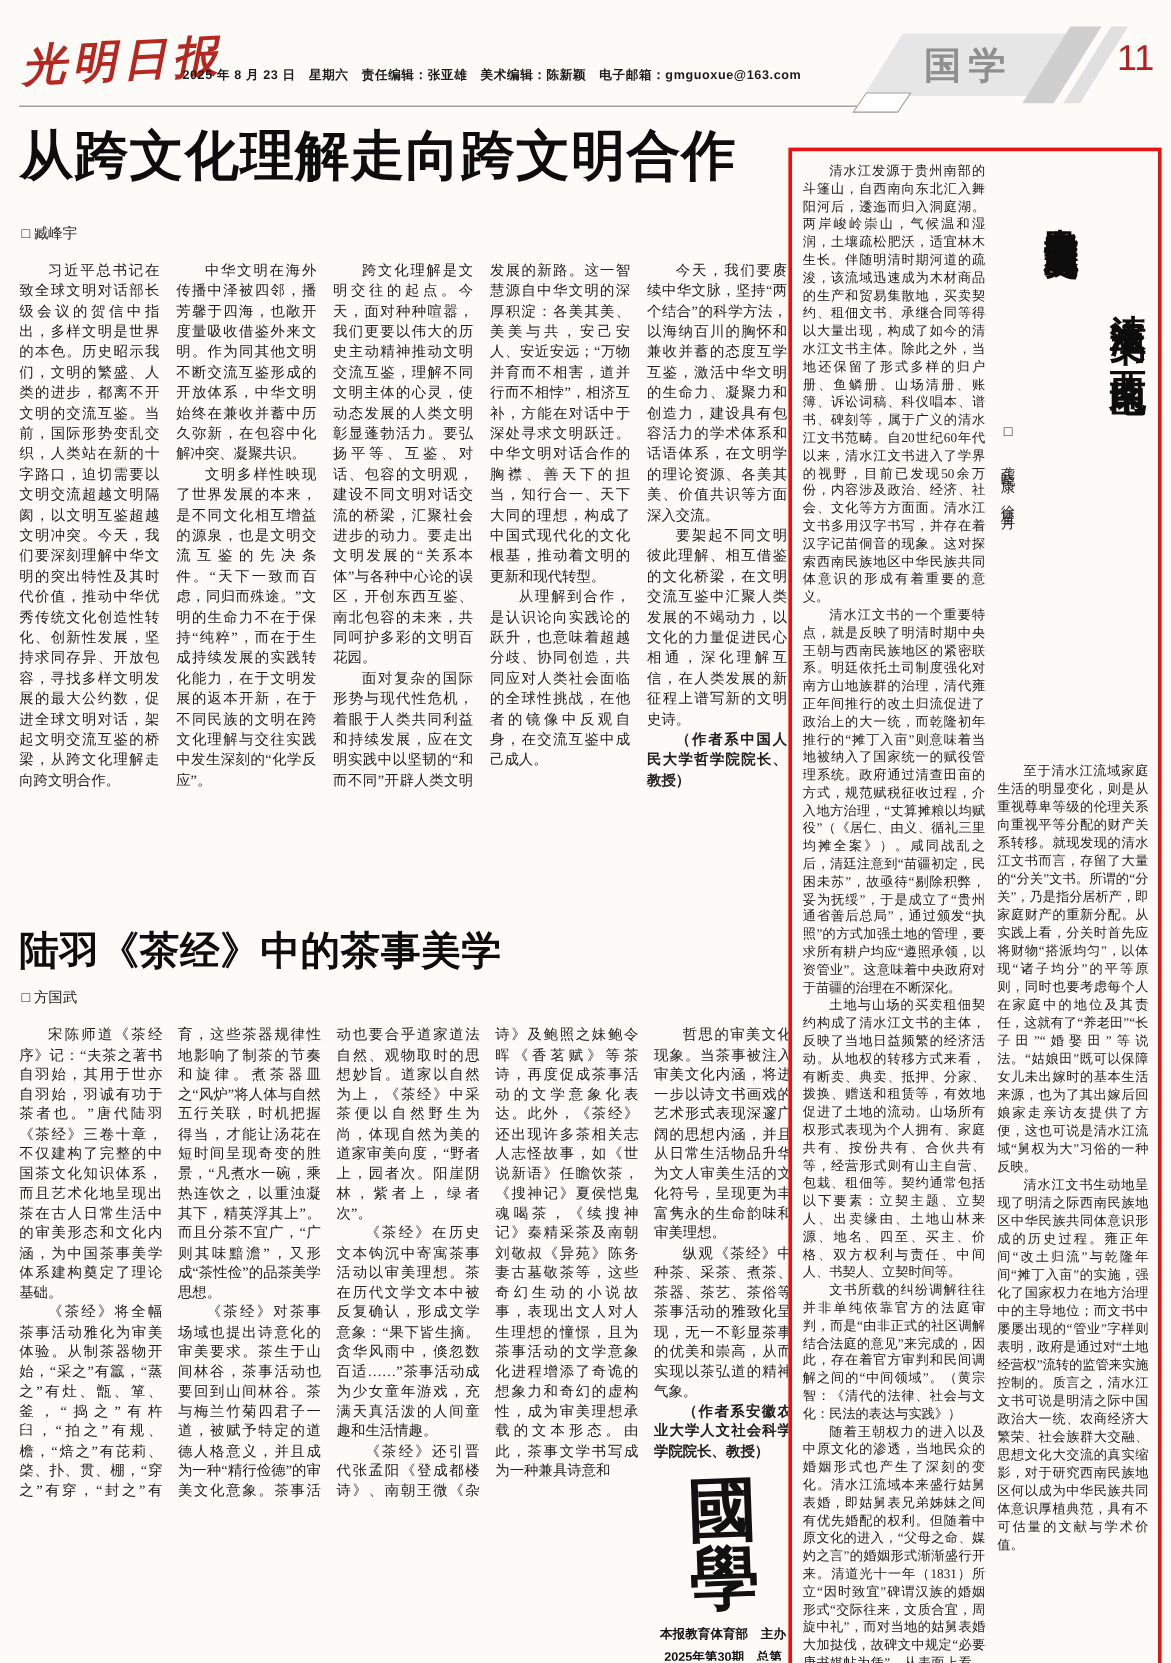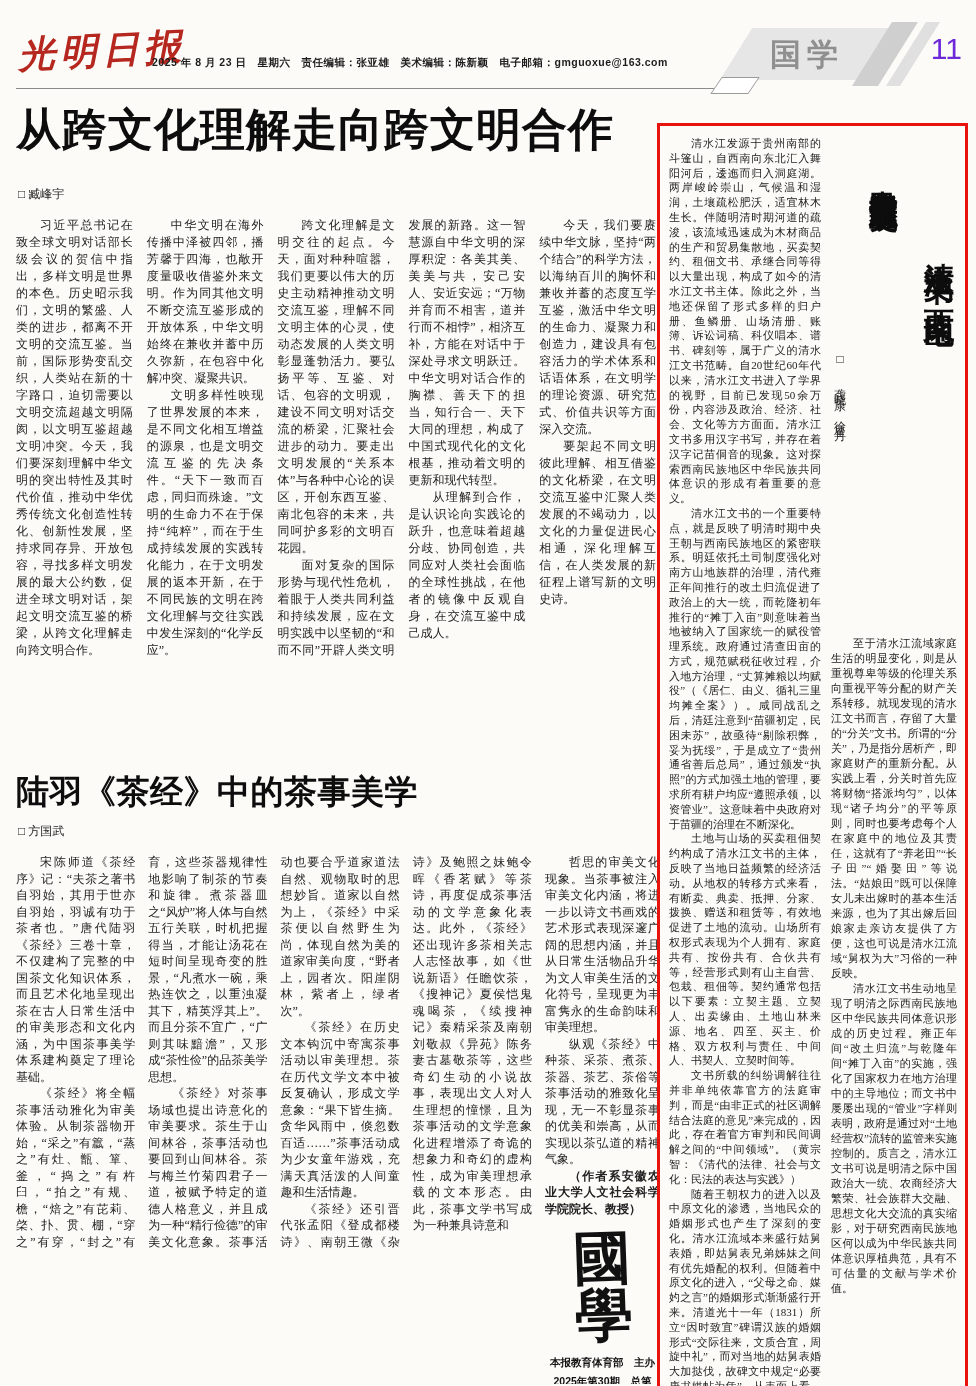--- a/index.html
+++ b/index.html
@@ -10,21 +10,21 @@
         color:#b5271f;letter-spacing:5px;transform:rotate(-3deg);white-space:nowrap;}
   .dateline{position:absolute;left:152px;top:56px;font-size:10.5px;font-weight:bold;color:#1c1c1c;
         font-family:"Liberation Sans","DejaVu Sans",sans-serif;letter-spacing:.5px;white-space:nowrap;}
   .head-rule{position:absolute;left:16px;top:88px;width:724px;height:1px;background:#8a8a8a;}
   .section-tab{position:absolute;right:0;top:22px;width:246px;height:64px;}
   .tab-bg1{position:absolute;left:6px;top:6px;width:150px;height:52px;background:#e6e6e6;transform:skewX(-32deg);}
   .tab-bg2{position:absolute;left:142px;top:0;width:26px;height:64px;background:#cfcfcf;transform:skewX(-32deg);}
   .tab-bg3{position:absolute;left:176px;top:0;width:14px;height:64px;background:#e0e0e0;transform:skewX(-32deg);}
   .tab-notch{position:absolute;left:-14px;bottom:-8px;width:36px;height:15px;background:#fff;border:1px solid #9a9a9a;transform:skewX(-34deg);}
   .tab-label{position:absolute;left:40px;top:12px;font-size:31px;font-weight:900;color:#8f8f8f;letter-spacing:6px;}
-  .page-num{position:absolute;right:14px;top:10px;font-size:30px;color:#6d28d9;
+  .page-num{position:absolute;right:14px;top:10px;font-size:30px;color:#b91c1c;
         font-family:"Liberation Sans","DejaVu Sans",sans-serif;}
   
   .para{margin:0;text-indent:2em;text-align:justify;}
   .note{font-weight:bold;font-family:"Liberation Sans","DejaVu Sans",sans-serif;}
   
   .main-article{position:absolute;left:16px;top:94px;width:640px;height:668px;overflow:hidden;}
   .main-article h1{margin:6px 0 26px 0;font-size:45px;font-weight:900;letter-spacing:1px;color:#0d0d0d;white-space:nowrap;}
   .byline{font-size:12px;color:#222;margin:0 0 14px 2px;}
   .cols5{height:548px;column-count:5;column-gap:14px;font-size:12px;line-height:17px;overflow:hidden;}
   
@@ -69,22 +69,23 @@
   <section class="main-article">
     <h1>从跨文化理解走向跨文明合作</h1>
     <div class="byline">□ 臧峰宇</div>
     <div class="cols5">
         <p class="para">习近平总书记在致全球文明对话部长级会议的贺信中指出，多样文明是世界的本色。历史昭示我们，文明的繁盛、人类的进步，都离不开文明的交流互鉴。当前，国际形势变乱交织，人类站在新的十字路口，迫切需要以文明交流超越文明隔阂，以文明互鉴超越文明冲突。今天，我们要深刻理解中华文明的突出特性及其时代价值，推动中华优秀传统文化创造性转化、创新性发展，坚持求同存异、开放包容，寻找多样文明发展的最大公约数，促进全球文明对话，架起文明交流互鉴的桥梁，从跨文化理解走向跨文明合作。</p>
         <p class="para">中华文明在海外传播中泽被四邻，播芳馨于四海，也敞开度量吸收借鉴外来文明。作为同其他文明不断交流互鉴形成的开放体系，中华文明始终在兼收并蓄中历久弥新，在包容中化解冲突、凝聚共识。</p>
         <p class="para">文明多样性映现了世界发展的本来，是不同文化相互增益的源泉，也是文明交流互鉴的先决条件。“天下一致而百虑，同归而殊途。”文明的生命力不在于保持“纯粹”，而在于生成持续发展的实践转化能力，在于文明发展的返本开新，在于不同民族的文明在跨文化理解与交往实践中发生深刻的“化学反应”。</p>
         <p class="para">跨文化理解是文明交往的起点。今天，面对种种喧嚣，我们更要以伟大的历史主动精神推动文明交流互鉴，理解不同文明主体的心灵，使动态发展的人类文明彰显蓬勃活力。要弘扬平等、互鉴、对话、包容的文明观，建设不同文明对话交流的桥梁，汇聚社会进步的动力。要走出文明发展的“关系本体”与各种中心论的误区，开创东西互鉴、南北包容的未来，共同呵护多彩的文明百花园。</p>
         <p class="para">面对复杂的国际形势与现代性危机，着眼于人类共同利益和持续发展，应在文明实践中以坚韧的“和而不同”开辟人类文明发展的新路。这一智慧源自中华文明的深厚积淀：各美其美、美美与共，安己安人、安近安远；“万物并育而不相害，道并行而不相悖”，相济互补，方能在对话中于深处寻求文明跃迁。中华文明对话合作的胸襟、善天下的担当，知行合一、天下大同的理想，构成了中国式现代化的文化根基，推动着文明的更新和现代转型。</p>
         <p class="para">从理解到合作，是认识论向实践论的跃升，也意味着超越分歧、协同创造，共同应对人类社会面临的全球性挑战，在他者的镜像中反观自身，在交流互鉴中成己成人。</p>
-        <p class="para">今天，我们要赓续中华文脉，坚持“两个结合”的科学方法，以海纳百川的胸怀和兼收并蓄的态度互学互鉴，激活中华文明的生命力、凝聚力和创造力，建设具有包容活力的学术体系和话语体系，在文明学的理论资源、研究范式、价值共识等方面深入交流。</p>
+        <p class="para">今天，我们要赓续中华文脉，坚持“两个结合”的科学方法，以海纳百川的胸怀和兼收并蓄的态度互学互鉴，激活中华文明的生命力、凝聚力和创造力，建设具有包容活力的学术体系和话语体系，在文明学的理论资源、各美其美、价值共识等方面深入交流。</p>
         <p class="para">要架起不同文明彼此理解、相互借鉴的文化桥梁，在文明交流互鉴中汇聚人类发展的不竭动力，以文化的力量促进民心相通，深化理解互信，在人类发展的新征程上谱写新的文明史诗。</p>
+        <p class="para note">（作者系中国人民大学哲学院院长、教授）</p>
       </div>
   </section>
 
   <section class="tea-article">
     <h2>陆羽《茶经》中的茶事美学</h2>
     <div class="byline">□ 方国武</div>
     <div class="tea-flex">
       <div class="cols4">
           <p class="para">宋陈师道《茶经序》记：“夫茶之著书自羽始，其用于世亦自羽始，羽诚有功于茶者也。”唐代陆羽《茶经》三卷十章，不仅建构了完整的中国茶文化知识体系，而且艺术化地呈现出茶在古人日常生活中的审美形态和文化内涵，为中国茶事美学体系建构奠定了理论基础。</p>
           <p class="para">《茶经》将全幅茶事活动雅化为审美体验。从制茶器物开始，“采之”有籝，“蒸之”有灶、甑、箪、釜，“捣之”有杵臼，“拍之”有规、檐，“焙之”有芘莉、棨、扑、贯、棚，“穿之”有穿，“封之”有育，这些茶器规律性地影响了制茶的节奏和旋律。煮茶器皿之“风炉”将人体与自然五行关联，时机把握得当，才能让汤花在短时间呈现奇变的胜景，“凡煮水一碗，乘热连饮之，以重浊凝其下，精英浮其上”。而且分茶不宜广，“广则其味黯澹”，又形成“茶性俭”的品茶美学思想。</p>

